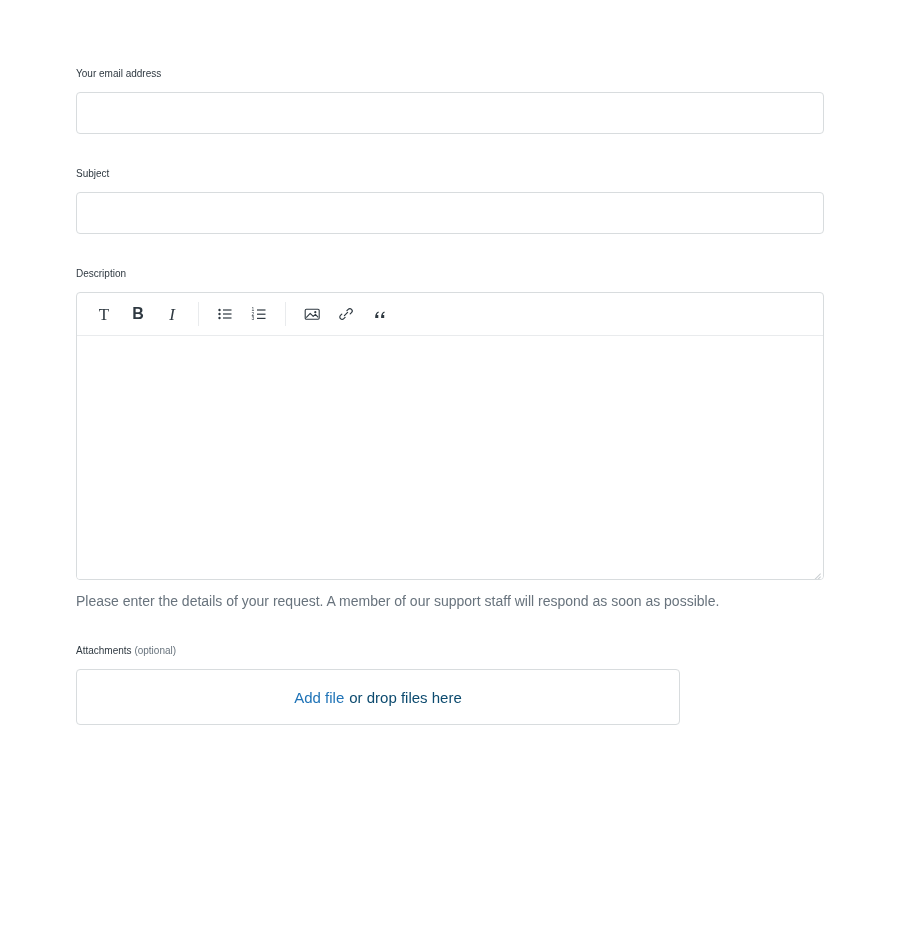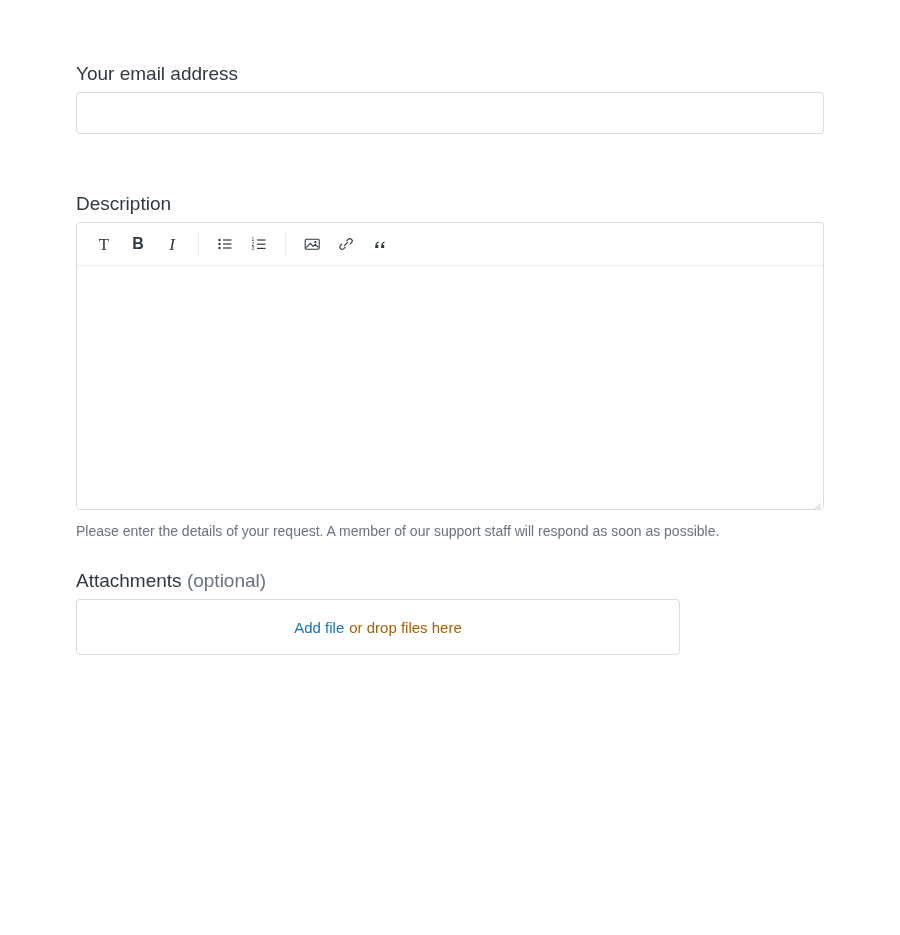--- a/index.html
+++ b/index.html
@@ -23,21 +23,21 @@
   .form {
     position: absolute;
     left: 76px;
     top: 64px;
     width: 748px;
   }
   .field {
     margin-bottom: 0;
   }
   .field-label {
-    font-size: 19px;
+    font-size: 10px;
     line-height: 20px;
     color: #2f3941;
     margin-bottom: 8px;
     display: block;
   }
   .field-label .optional {
     color: #68737d;
   }
   .text-input {
     box-sizing: border-box;
@@ -160,21 +160,21 @@
     align-items: center;
     justify-content: center;
     font-size: 15px;
     color: #2f3941;
   }
   .dropzone .add-link {
     color: #1f73b7;
     cursor: pointer;
     margin-right: 5px;
   }
-  .dropzone .dz-rest { color: #a16207; }
+  .dropzone .dz-rest { color: #0c4a6e; }
 
   
   .submit-btn {
     box-sizing: border-box;
     width: 748px;
     height: 48px;
     background: #1f87e5;
     color: #ffffff;
     border: 1px solid #1f87e5;
     border-radius: 4px;
@@ -191,20 +191,24 @@
 <div class="page">
   <div class="form">
 
     <div class="field">
       <label class="field-label">Your email address</label>
       <input class="text-input" type="text" value="" placeholder="" style="">
     </div>
 
     <div class="gap-30"></div>
 
+    <div class="field">
+      <label class="field-label">Subject</label>
+      <input class="text-input" type="text" value="" placeholder="" style="">
+    </div>
 
     <div class="gap-30"></div>
 
     <div class="field">
       <label class="field-label">Description</label>
 
       <div class="editor">
         <div class="editor-toolbar">
 
           <div class="tb-group">

